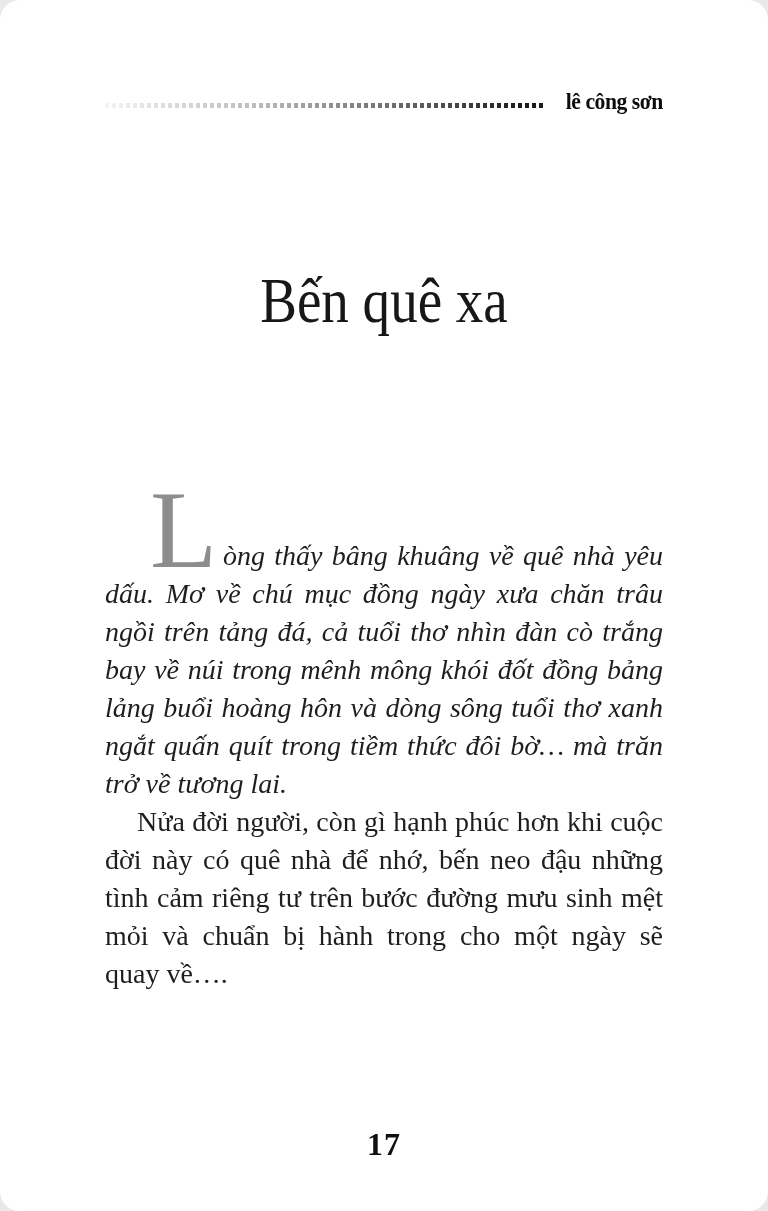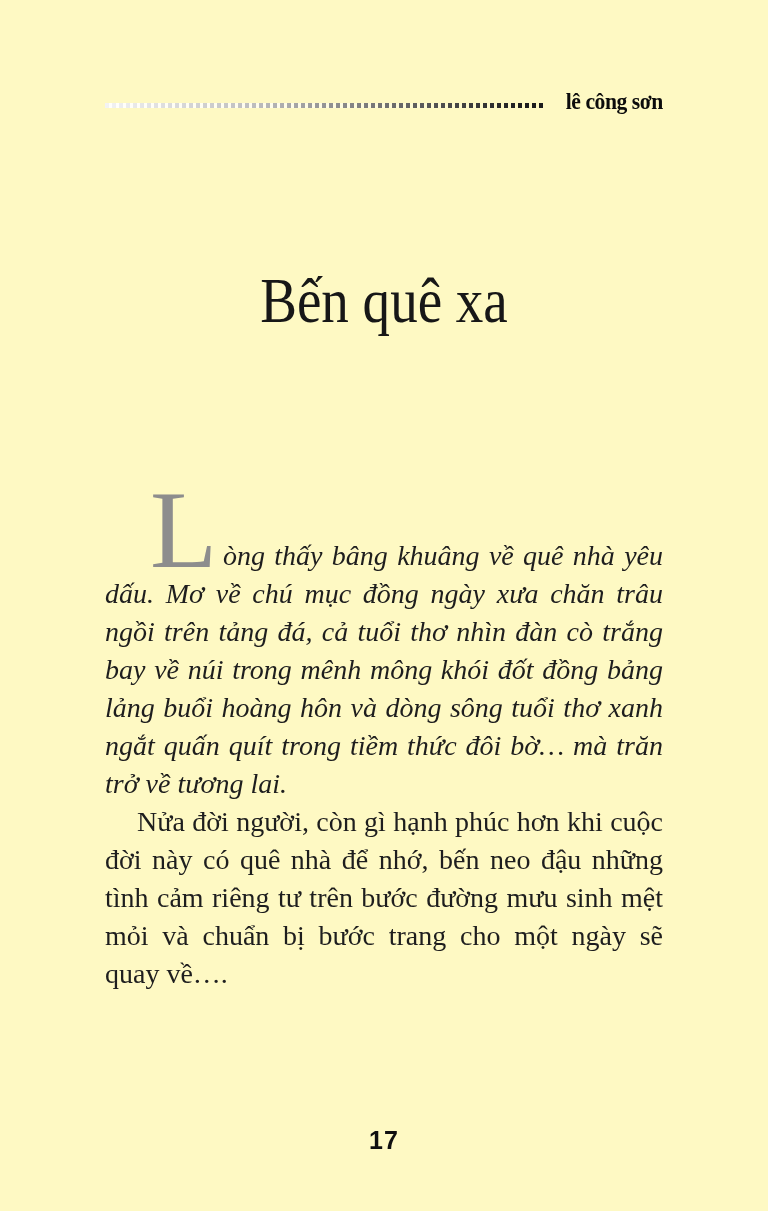--- a/index.html
+++ b/index.html
@@ -5,24 +5,25 @@
   html, body {
     margin: 0;
     padding: 0;
     background: #e9e9e9;
   }
   .page {
     position: relative;
     width: 768px;
     height: 1211px;
     margin: 0 auto;
-    background: #fef9c3;
+    background: #ffffff;
     font-family: "Liberation Serif", serif;
     color: #1e1e1e;
     overflow: hidden;
+    border-radius: 20px;
   }
 
   
   .header {
     position: absolute;
     top: 84px;
     left: 105px;
     width: 558px;
     height: 32px;
     display: flex;
@@ -103,40 +104,40 @@
     color: #8d8d8d;
   }
 
   
   .page-number {
     position: absolute;
     top: 1126px;
     left: 0;
     width: 768px;
     text-align: center;
-    font-family: Liberation Sans, sans-serif;
+    font-family: Liberation Serif, serif;
     font-weight: bold;
-    font-size: 25px;
+    font-size: 32px;
     letter-spacing: 1px;
     color: #101010;
   }
 </style>
 </head>
 <body>
 
 <div class="page">
 
   <div class="header">
     <div class="dotted-rule"></div>
     <div class="author">lê công sơn</div>
   </div>
 
   <h1 class="title">Bến quê xa</h1>
 
   <div class="body-block">
     <span class="dropcap">L</span>
     <p class="para para-first"><span>òng thấy bâng khuâng về quê nhà yêu dấu. Mơ về chú mục đồng ngày xưa chăn trâu ngồi trên tảng đá, cả tuổi thơ nhìn đàn cò trắng bay về núi trong mênh mông khói đốt đồng bảng lảng buổi hoàng hôn và dòng sông tuổi thơ xanh ngắt quấn quít trong tiềm thức đôi bờ… mà trăn trở về tương lai.</span></p>
-    <p class="para para-second"><span>Nửa đời người, còn gì hạnh phúc hơn khi cuộc đời này có quê nhà để nhớ, bến neo đậu những tình cảm riêng tư trên bước đường mưu sinh mệt mỏi và chuẩn bị bước trang cho một ngày sẽ quay về….</span></p>
+    <p class="para para-second"><span>Nửa đời người, còn gì hạnh phúc hơn khi cuộc đời này có quê nhà để nhớ, bến neo đậu những tình cảm riêng tư trên bước đường mưu sinh mệt mỏi và chuẩn bị hành trong cho một ngày sẽ quay về….</span></p>
   </div>
 
   <div class="page-number">17</div>
 
 </div>
 
 </body></html>

